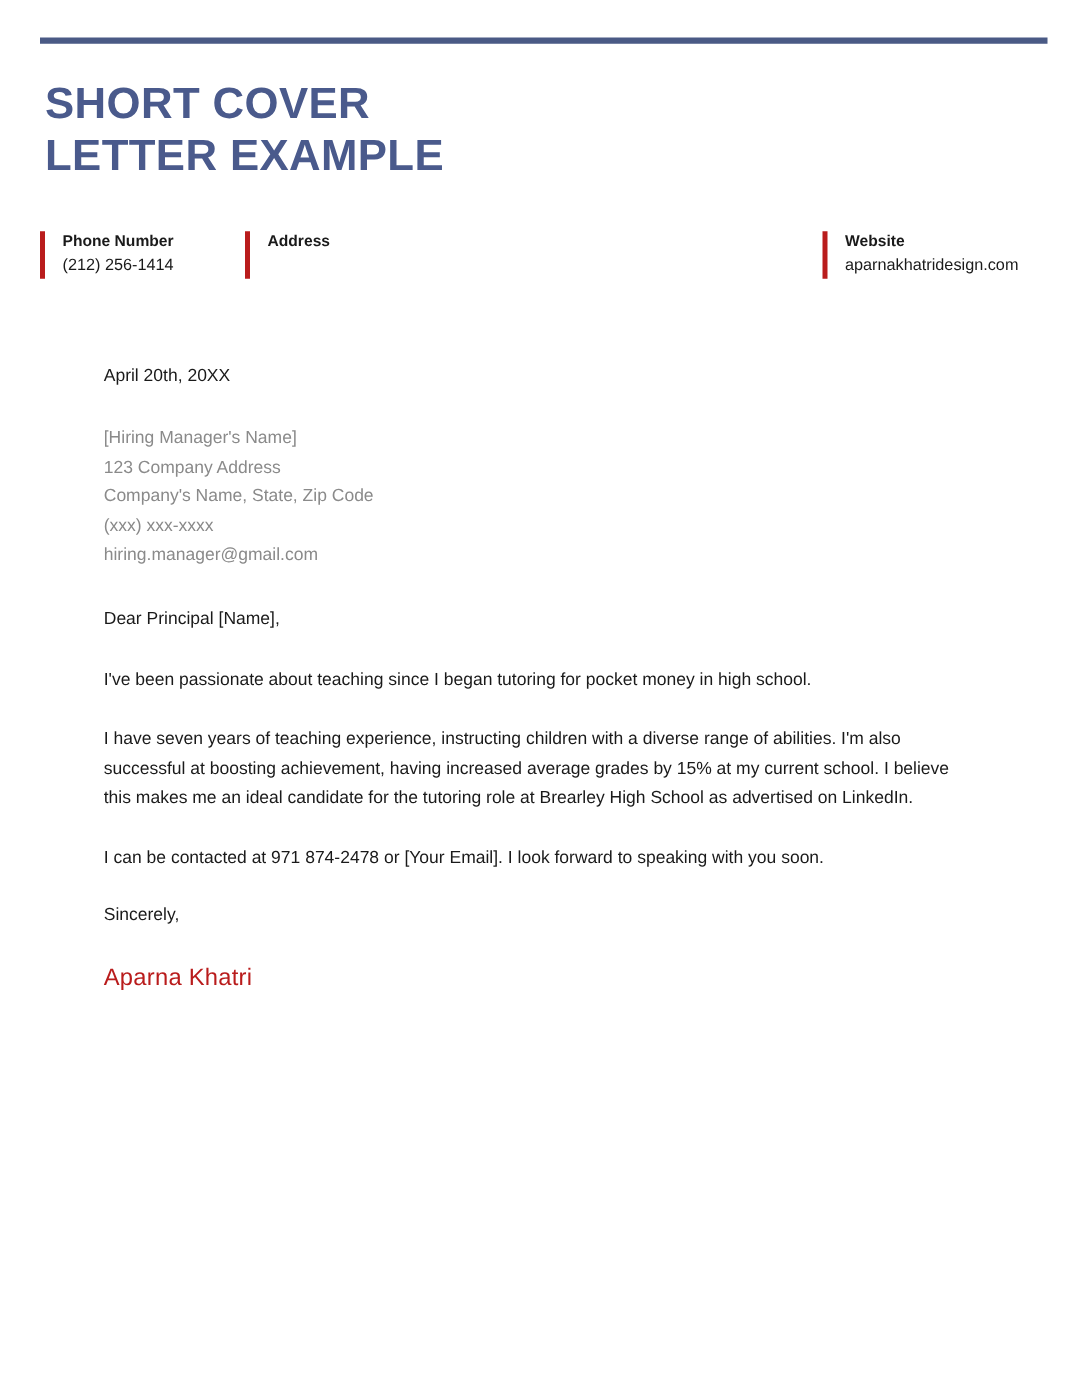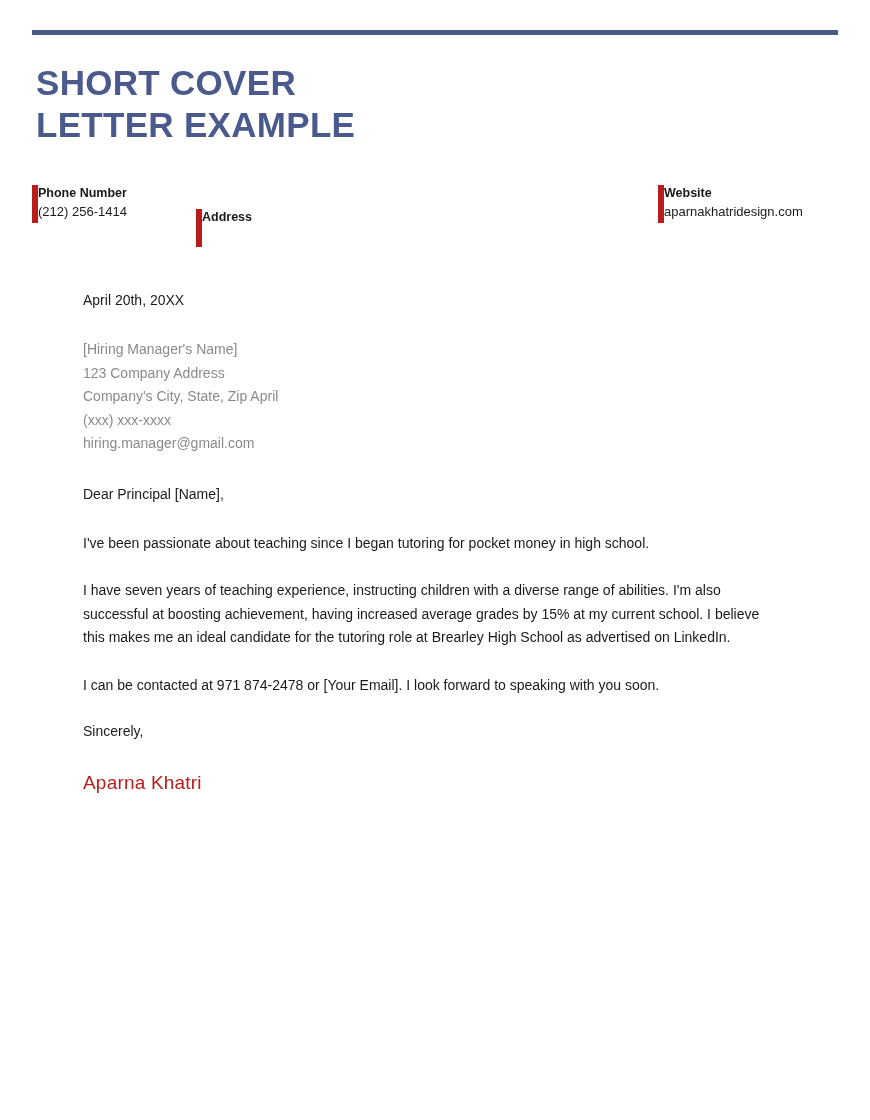--- a/index.html
+++ b/index.html
@@ -55,25 +55,26 @@
     position: absolute;
     left: 32px;
     top: 185px;
     width: 806px;
     height: 40px;
   }
   .contact-col {
     position: absolute;
     top: 0;
     height: 38px;
-    border-left: 6px solid #b91c1c;
+    padding-left: 14px;
+    border-left: 4px solid #b91c1c;
     box-sizing: border-box;
   }
   .contact-col.c1 { left: 0px;   width: 196px; }
-  .contact-col.c2 { left: 164px; width: 256px; margin-top: 24px; }
+  .contact-col.c2 { left: 164px; width: 256px; }
   .contact-col.c3 { left: 420px; width: 206px; }
   .contact-col.c4 { left: 626px; width: 180px; }
 
   .contact-label {
     font-size: 12.5px;
     font-weight: bold;
     color: #1a1a1a;
     line-height: 16px;
     margin-bottom: 2px;
     white-space: nowrap;
@@ -166,21 +167,21 @@
 
   </div>
 
   <div class="letter">
 
     <div class="date-line">April 20th, 20XX</div>
 
     <div class="recipient">
       <div class="recipient-line">[Hiring Manager's Name]</div>
       <div class="recipient-line">123 Company Address</div>
-      <div class="recipient-line">Company's City, State, Zip April</div>
+      <div class="recipient-line">Company's Name, State, Zip Code</div>
       <div class="recipient-line">(xxx) xxx-xxxx</div>
       <div class="recipient-line">hiring.manager@gmail.com</div>
     </div>
 
     <div class="salutation">Dear Principal [Name],</div>
 
     <div class="body-para">I've been passionate about teaching since I began tutoring for pocket money in high school.</div>
     <div class="body-para">I have seven years of teaching experience, instructing children with a diverse range of abilities. I'm also successful at boosting achievement, having increased average grades by 15% at my current school. I believe this makes me an ideal candidate for the tutoring role at Brearley High School as advertised on LinkedIn.</div>
     <div class="body-para">I can be contacted at 971 874-2478 or [Your Email]. I look forward to speaking with you soon.</div>
 

